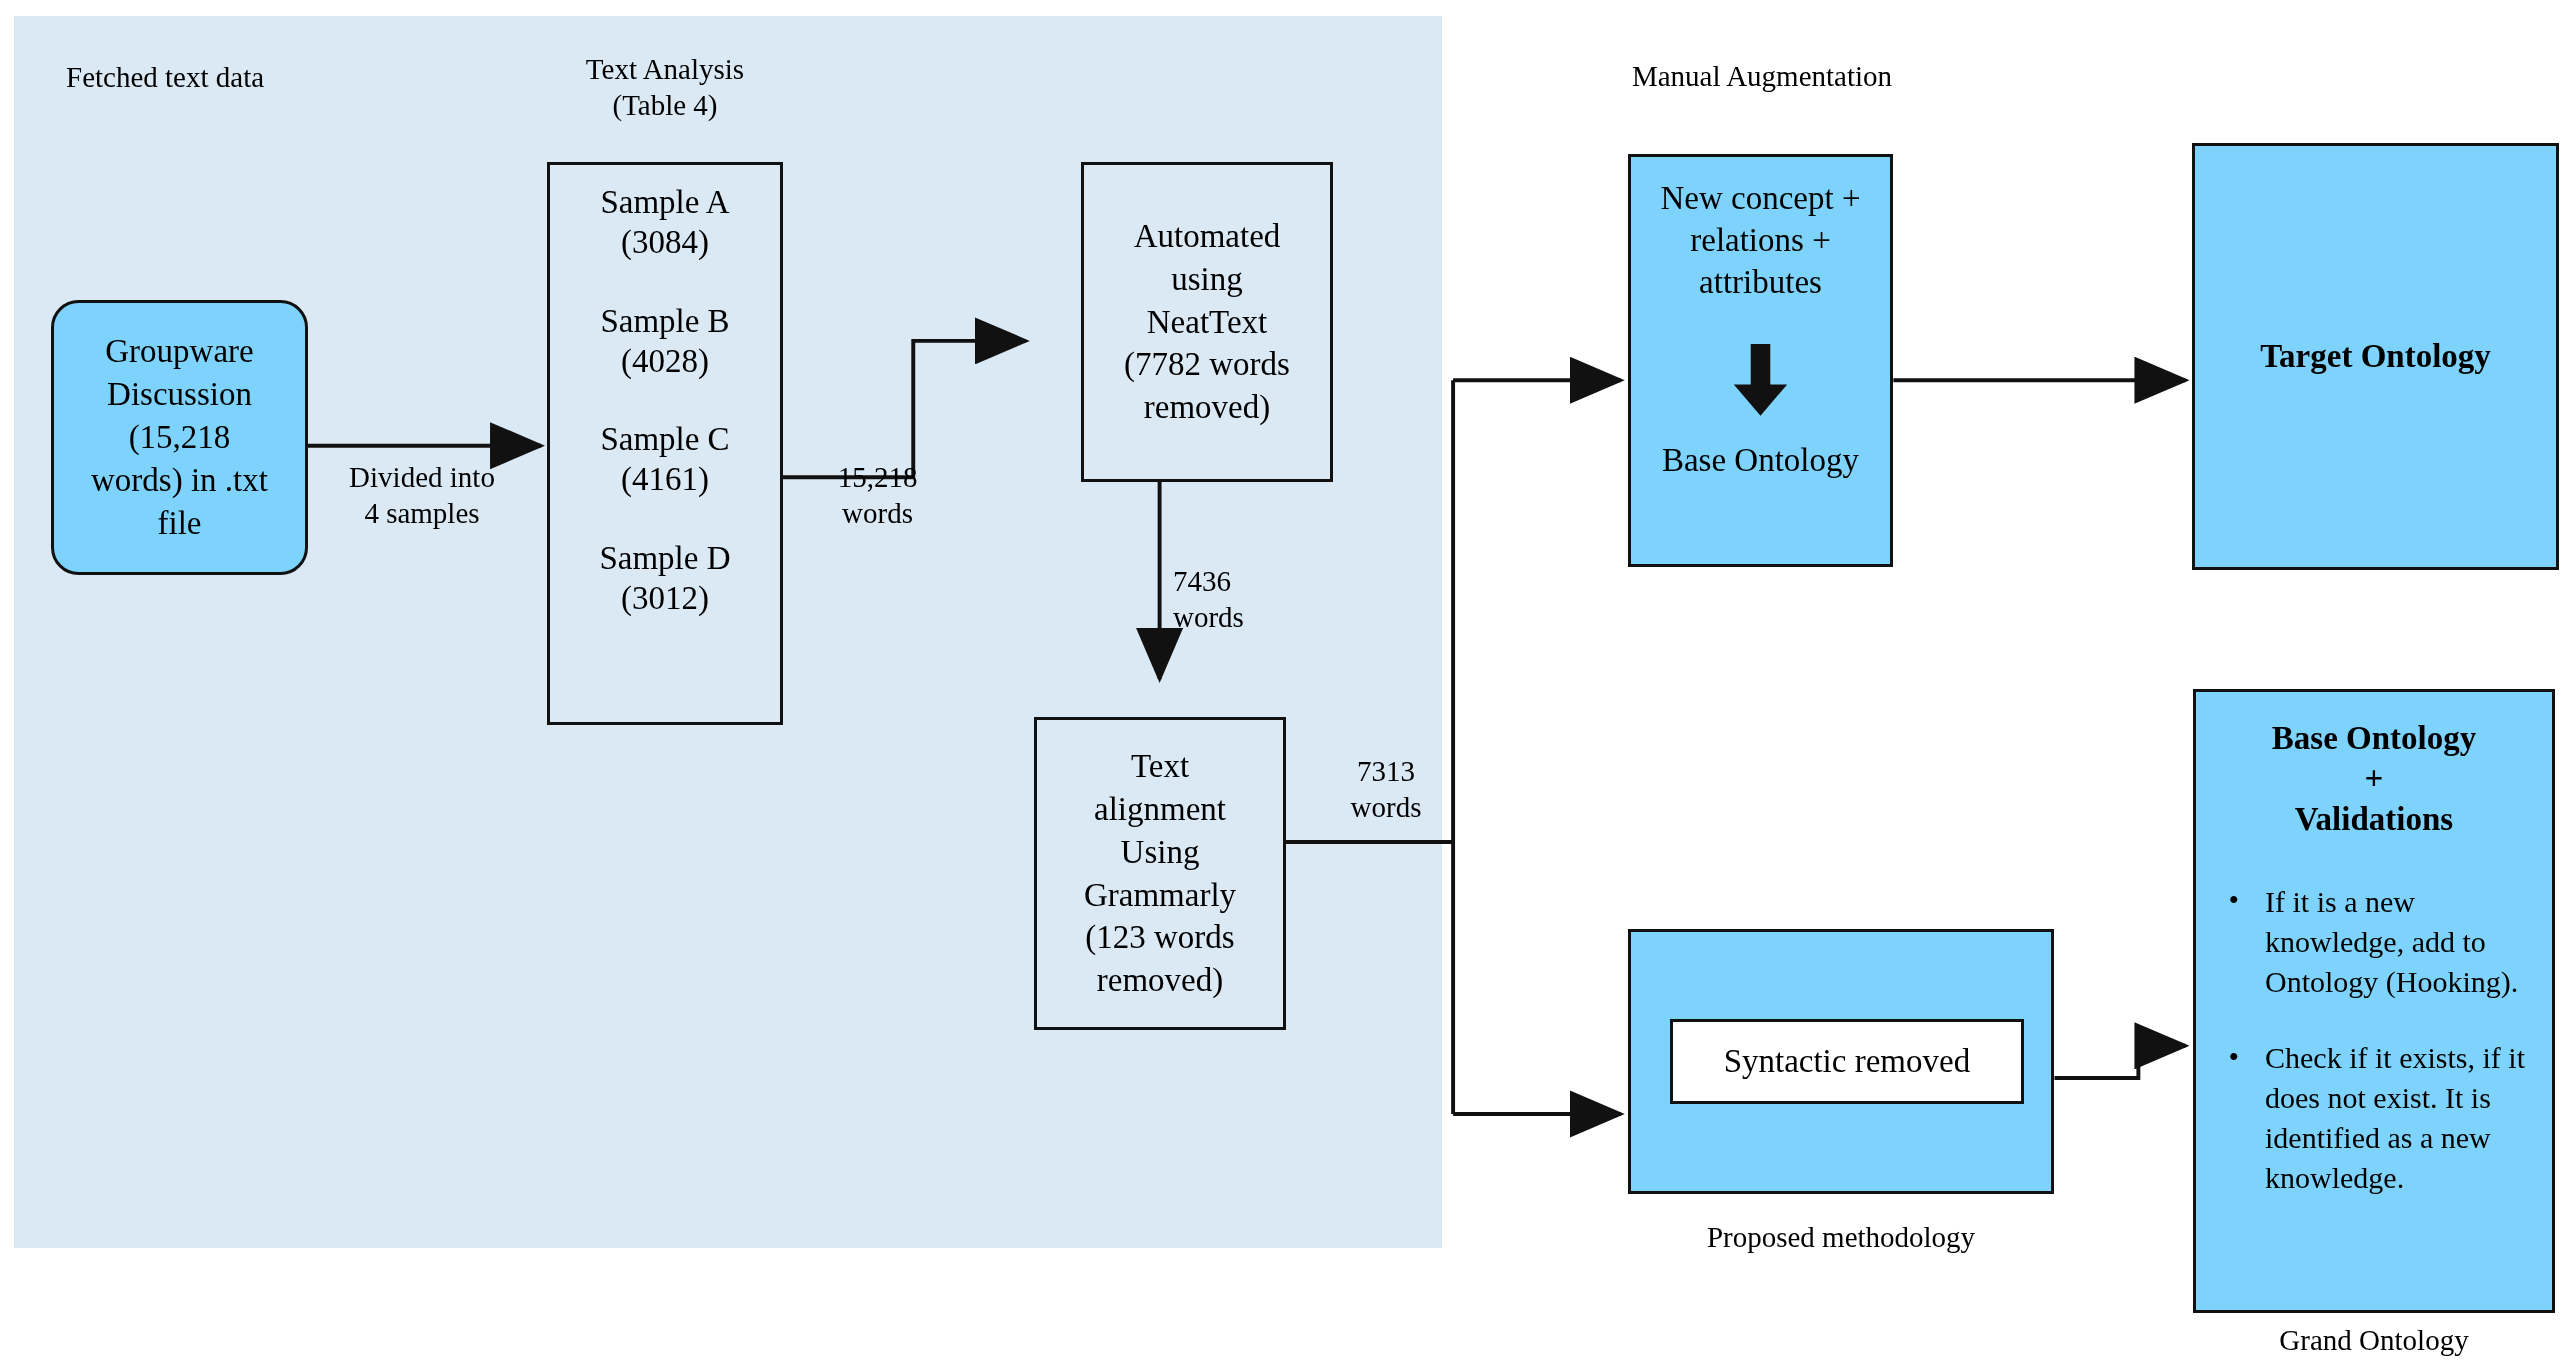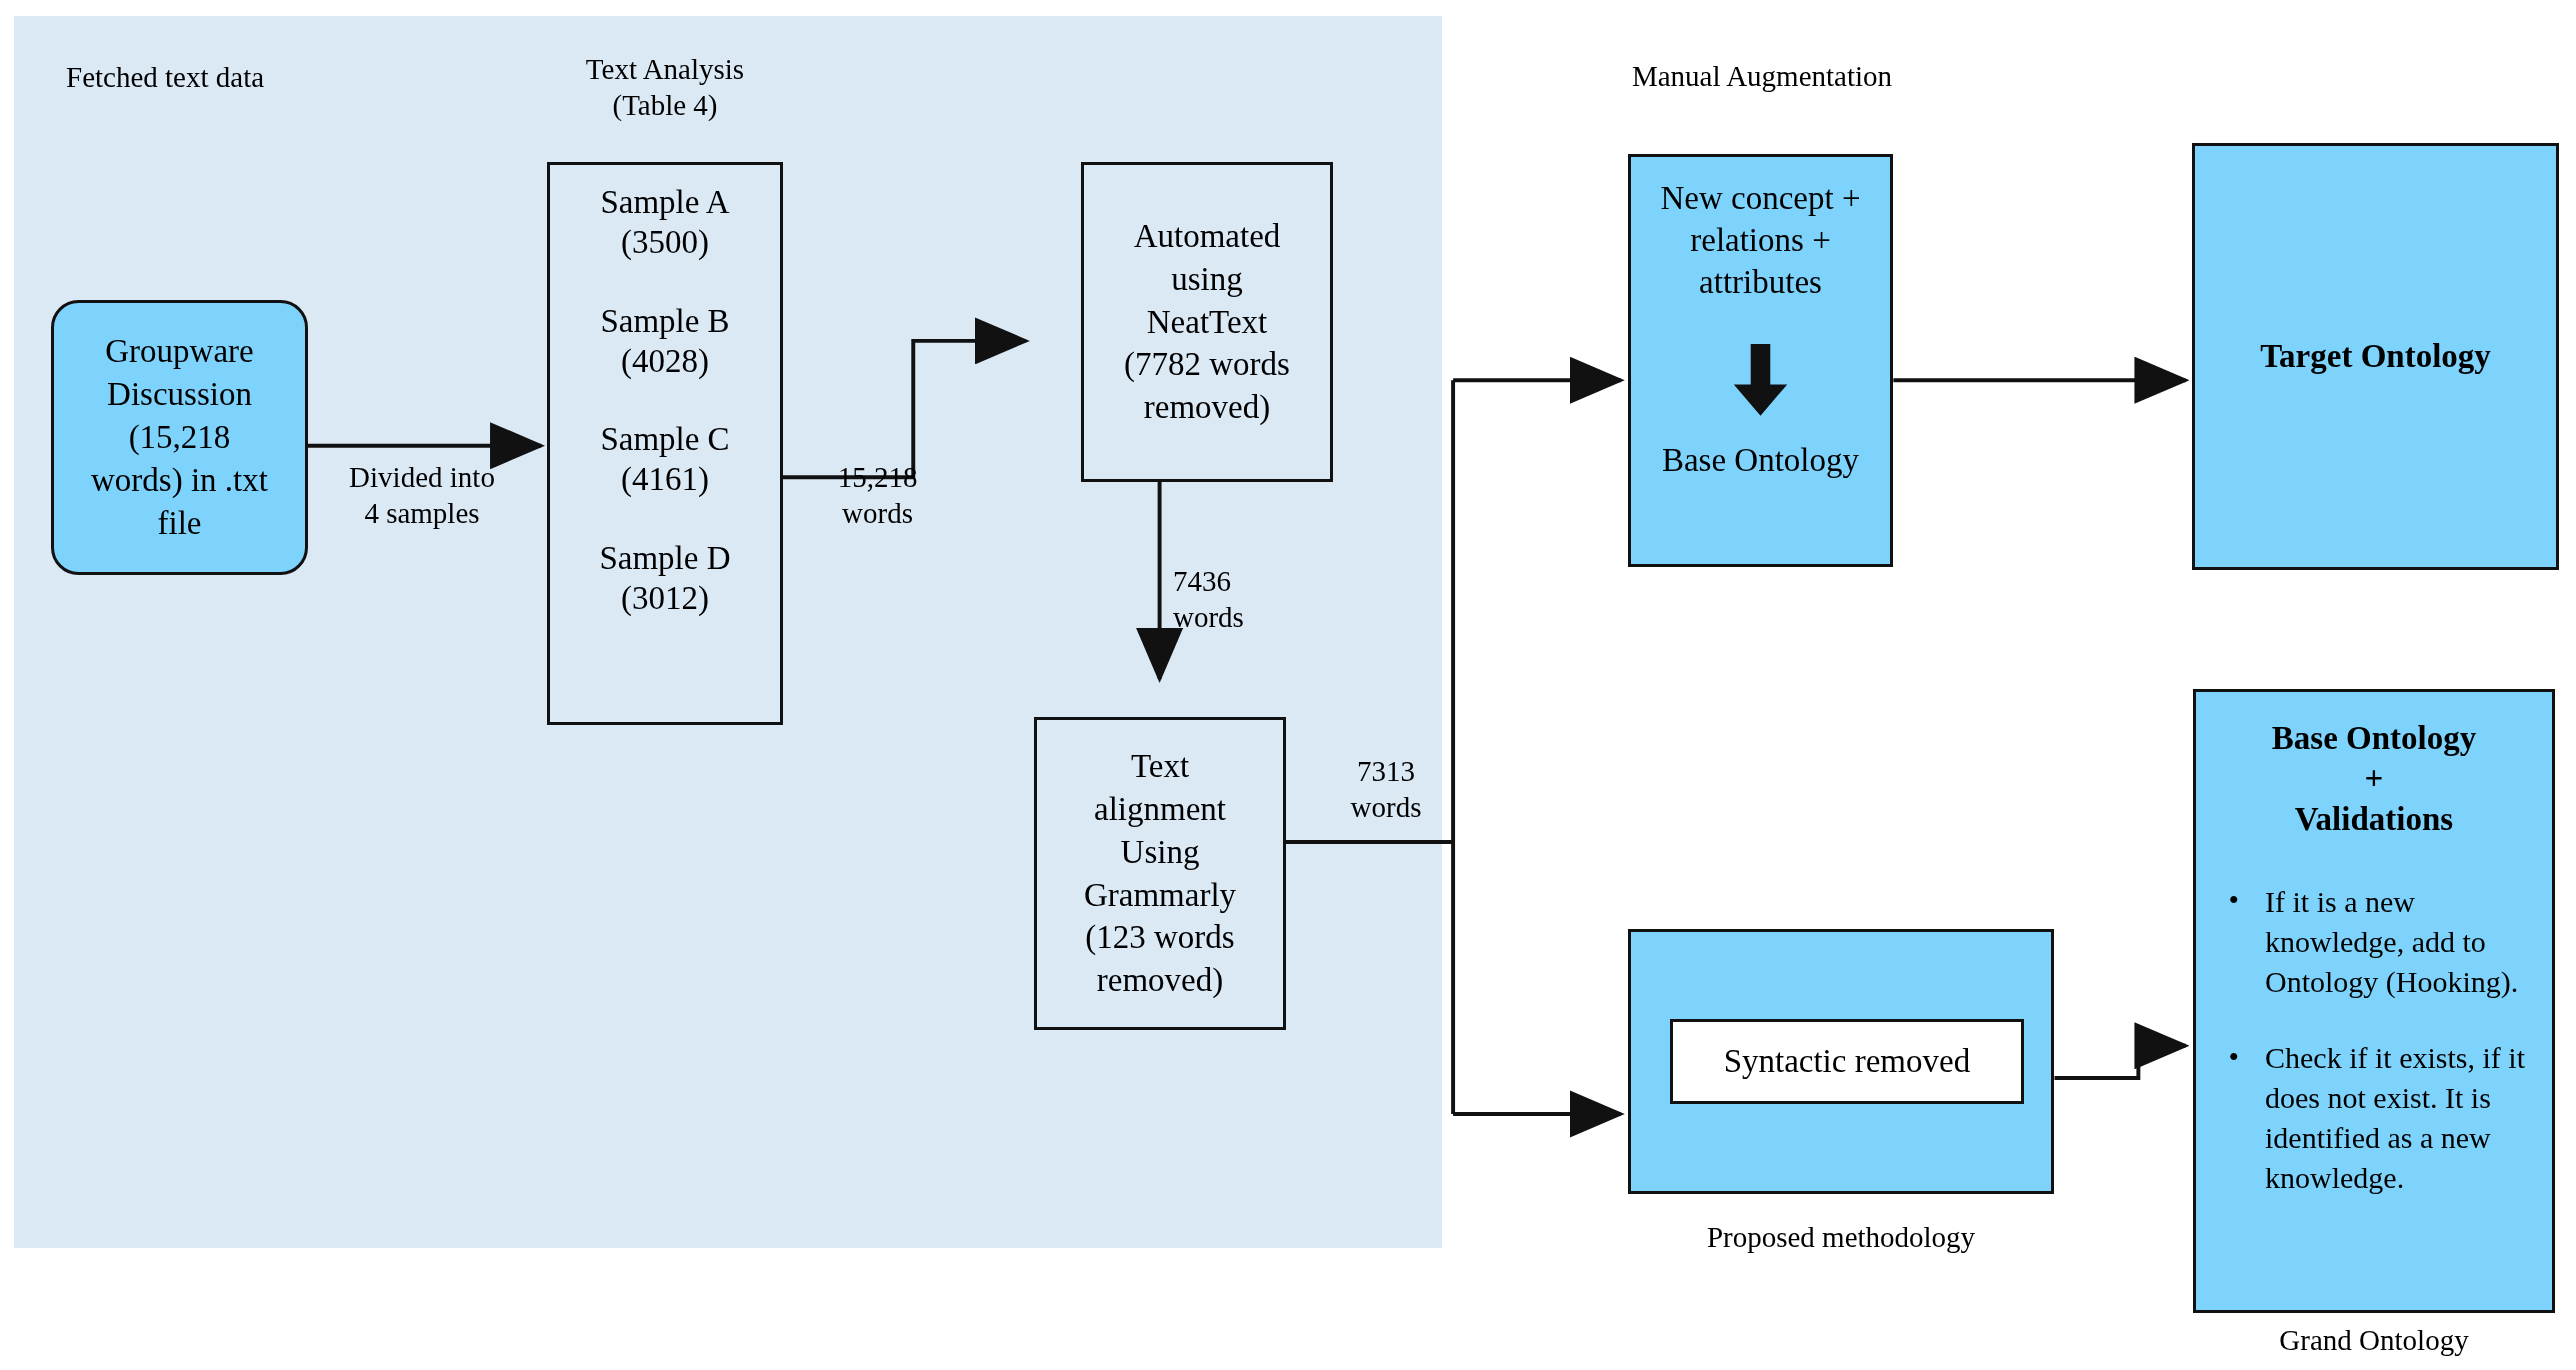--- a/index.html
+++ b/index.html
@@ -132,21 +132,21 @@
 
   <div class="edge-label fs-edge" style="left:314px;top:459px;width:216px;">Divided into
 4 samples</div>
 
   <div class="caption fs-caption" style="left:544px;top:51px;width:242px;">Text Analysis
 (Table  4)</div>
 
   <div class="box transparent" style="left:547px;top:162px;width:236px;height:563px;align-items:flex-start;">
     <div class="samples">
       <div class="s-item">Sample A
-(3500)</div>
+(3084)</div>
       <div class="s-item">Sample B
 (4028)</div>
       <div class="s-item">Sample C
 (4161)</div>
       <div class="s-item">Sample D
 (3012)</div>
     </div>
   </div>
 
   <div class="edge-label fs-edge" style="left:789px;top:459px;width:177px;">15,218

